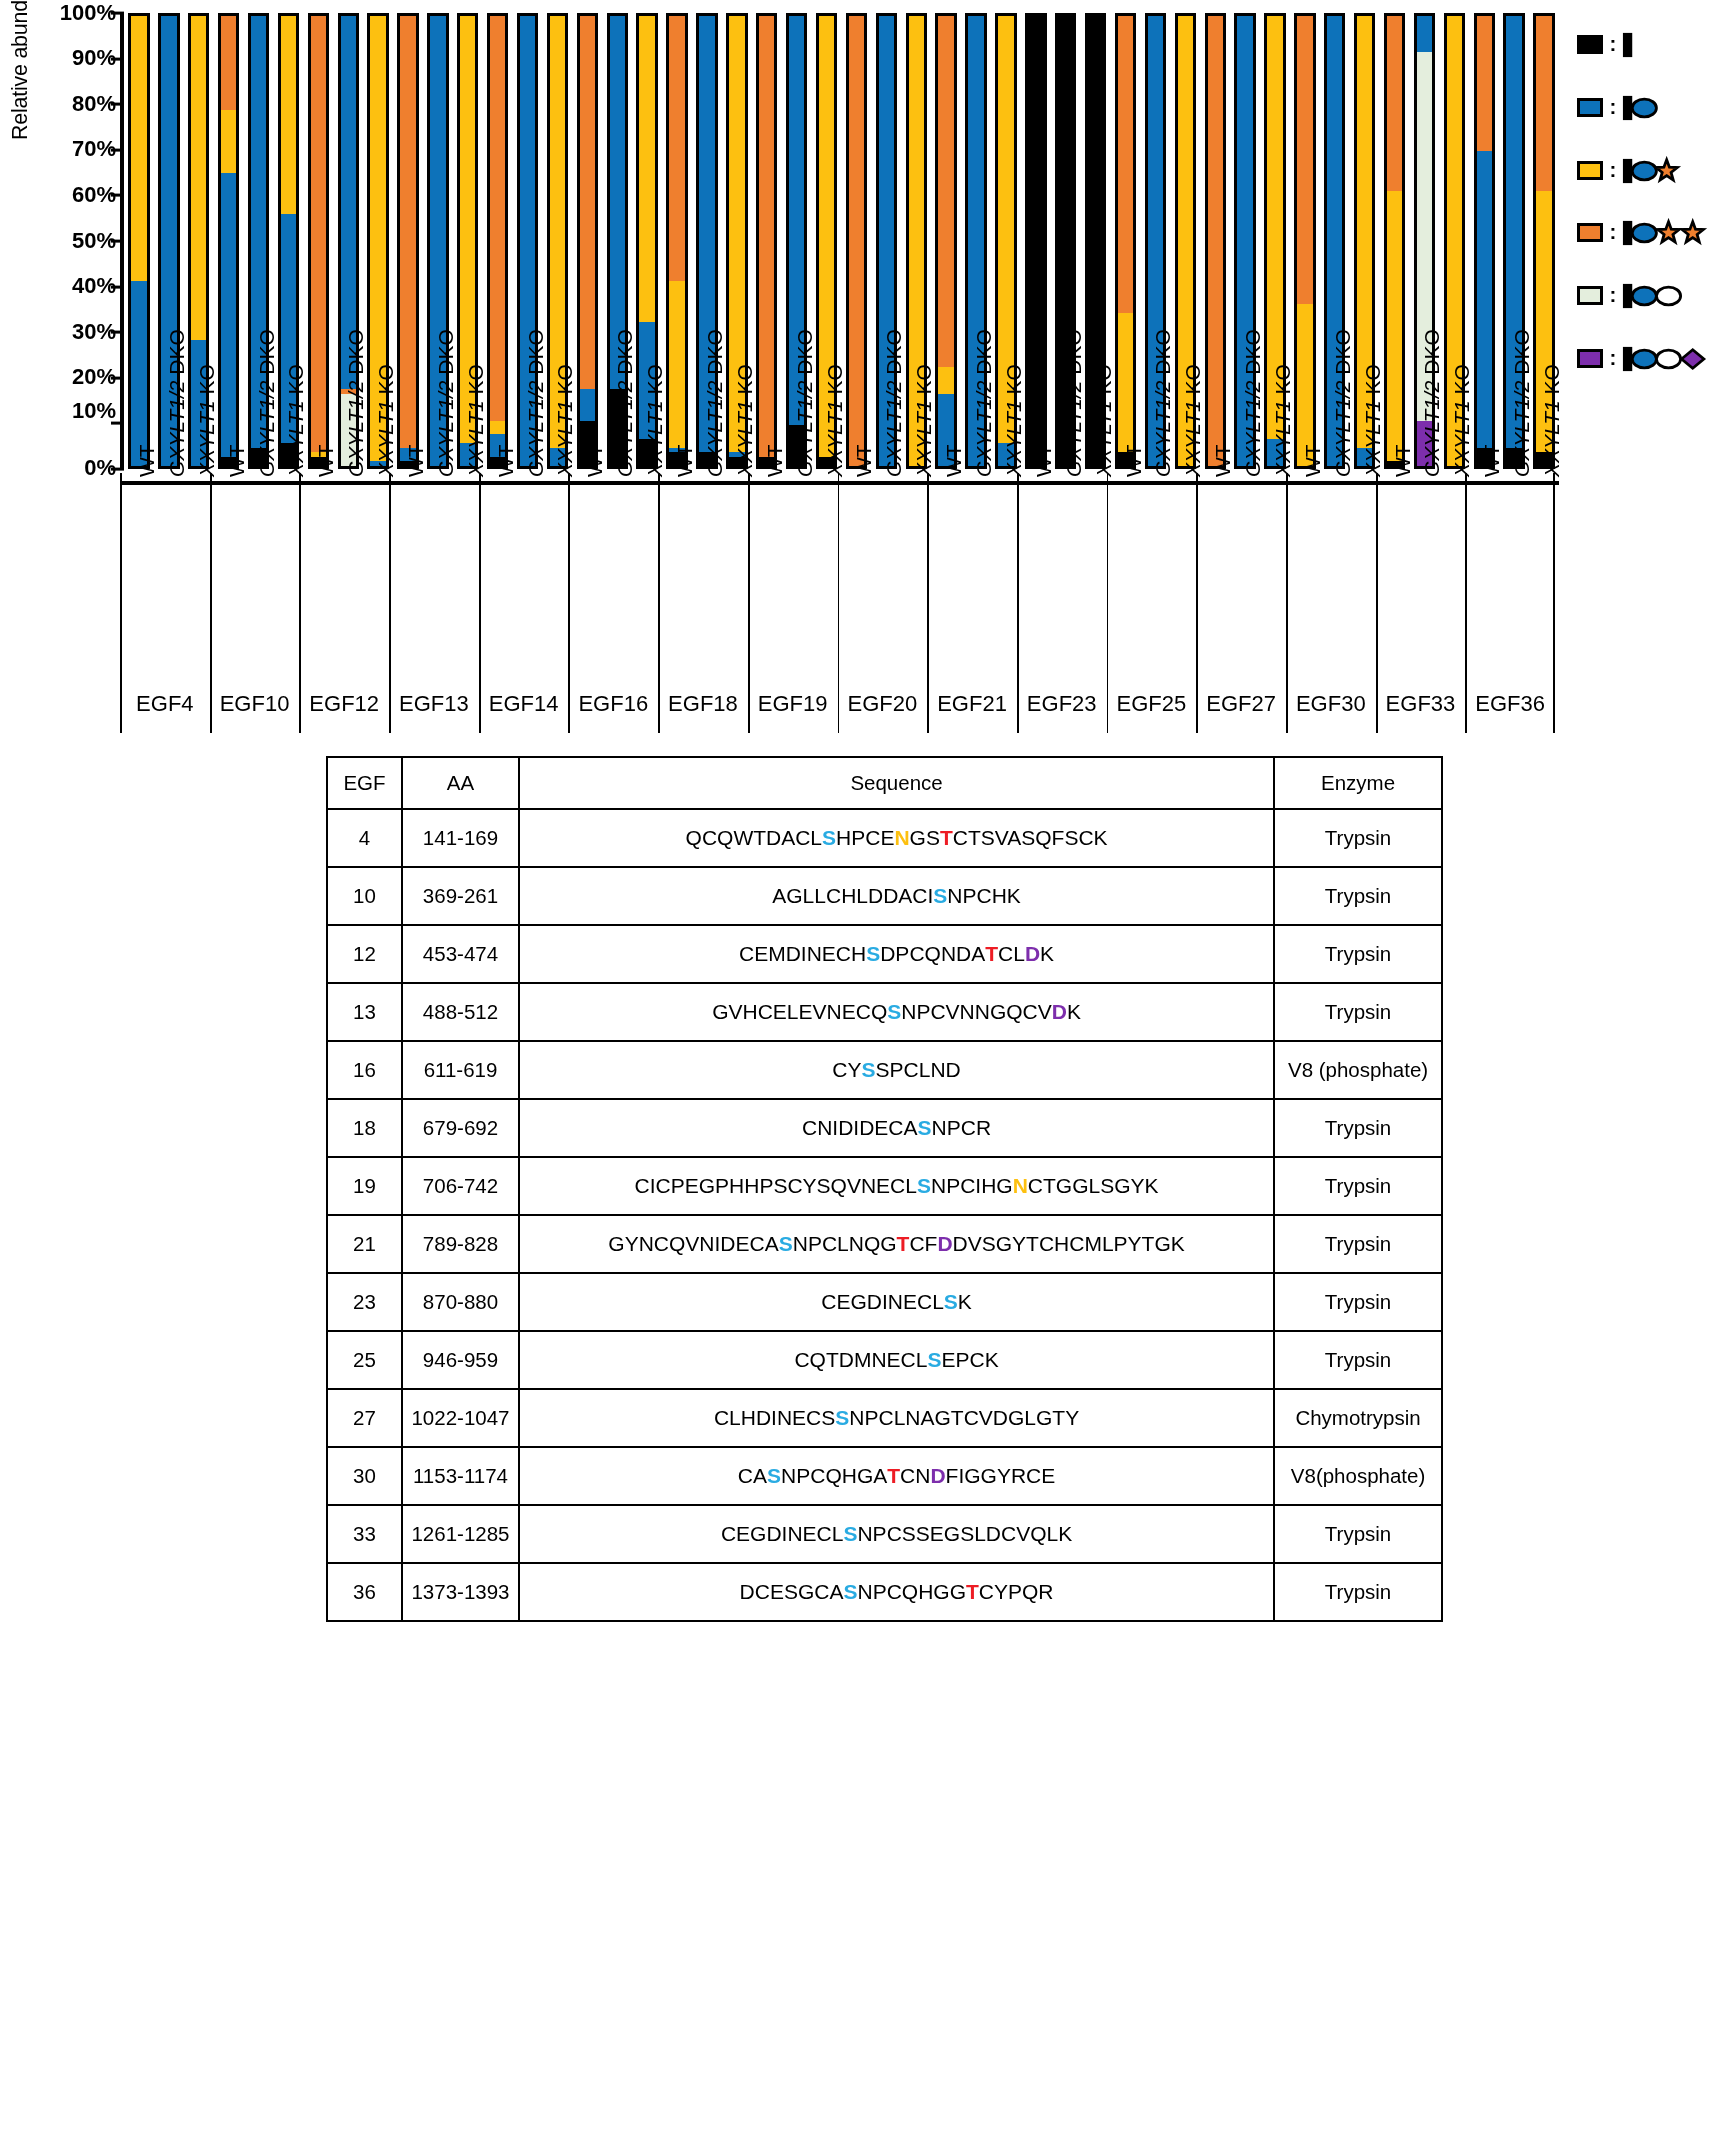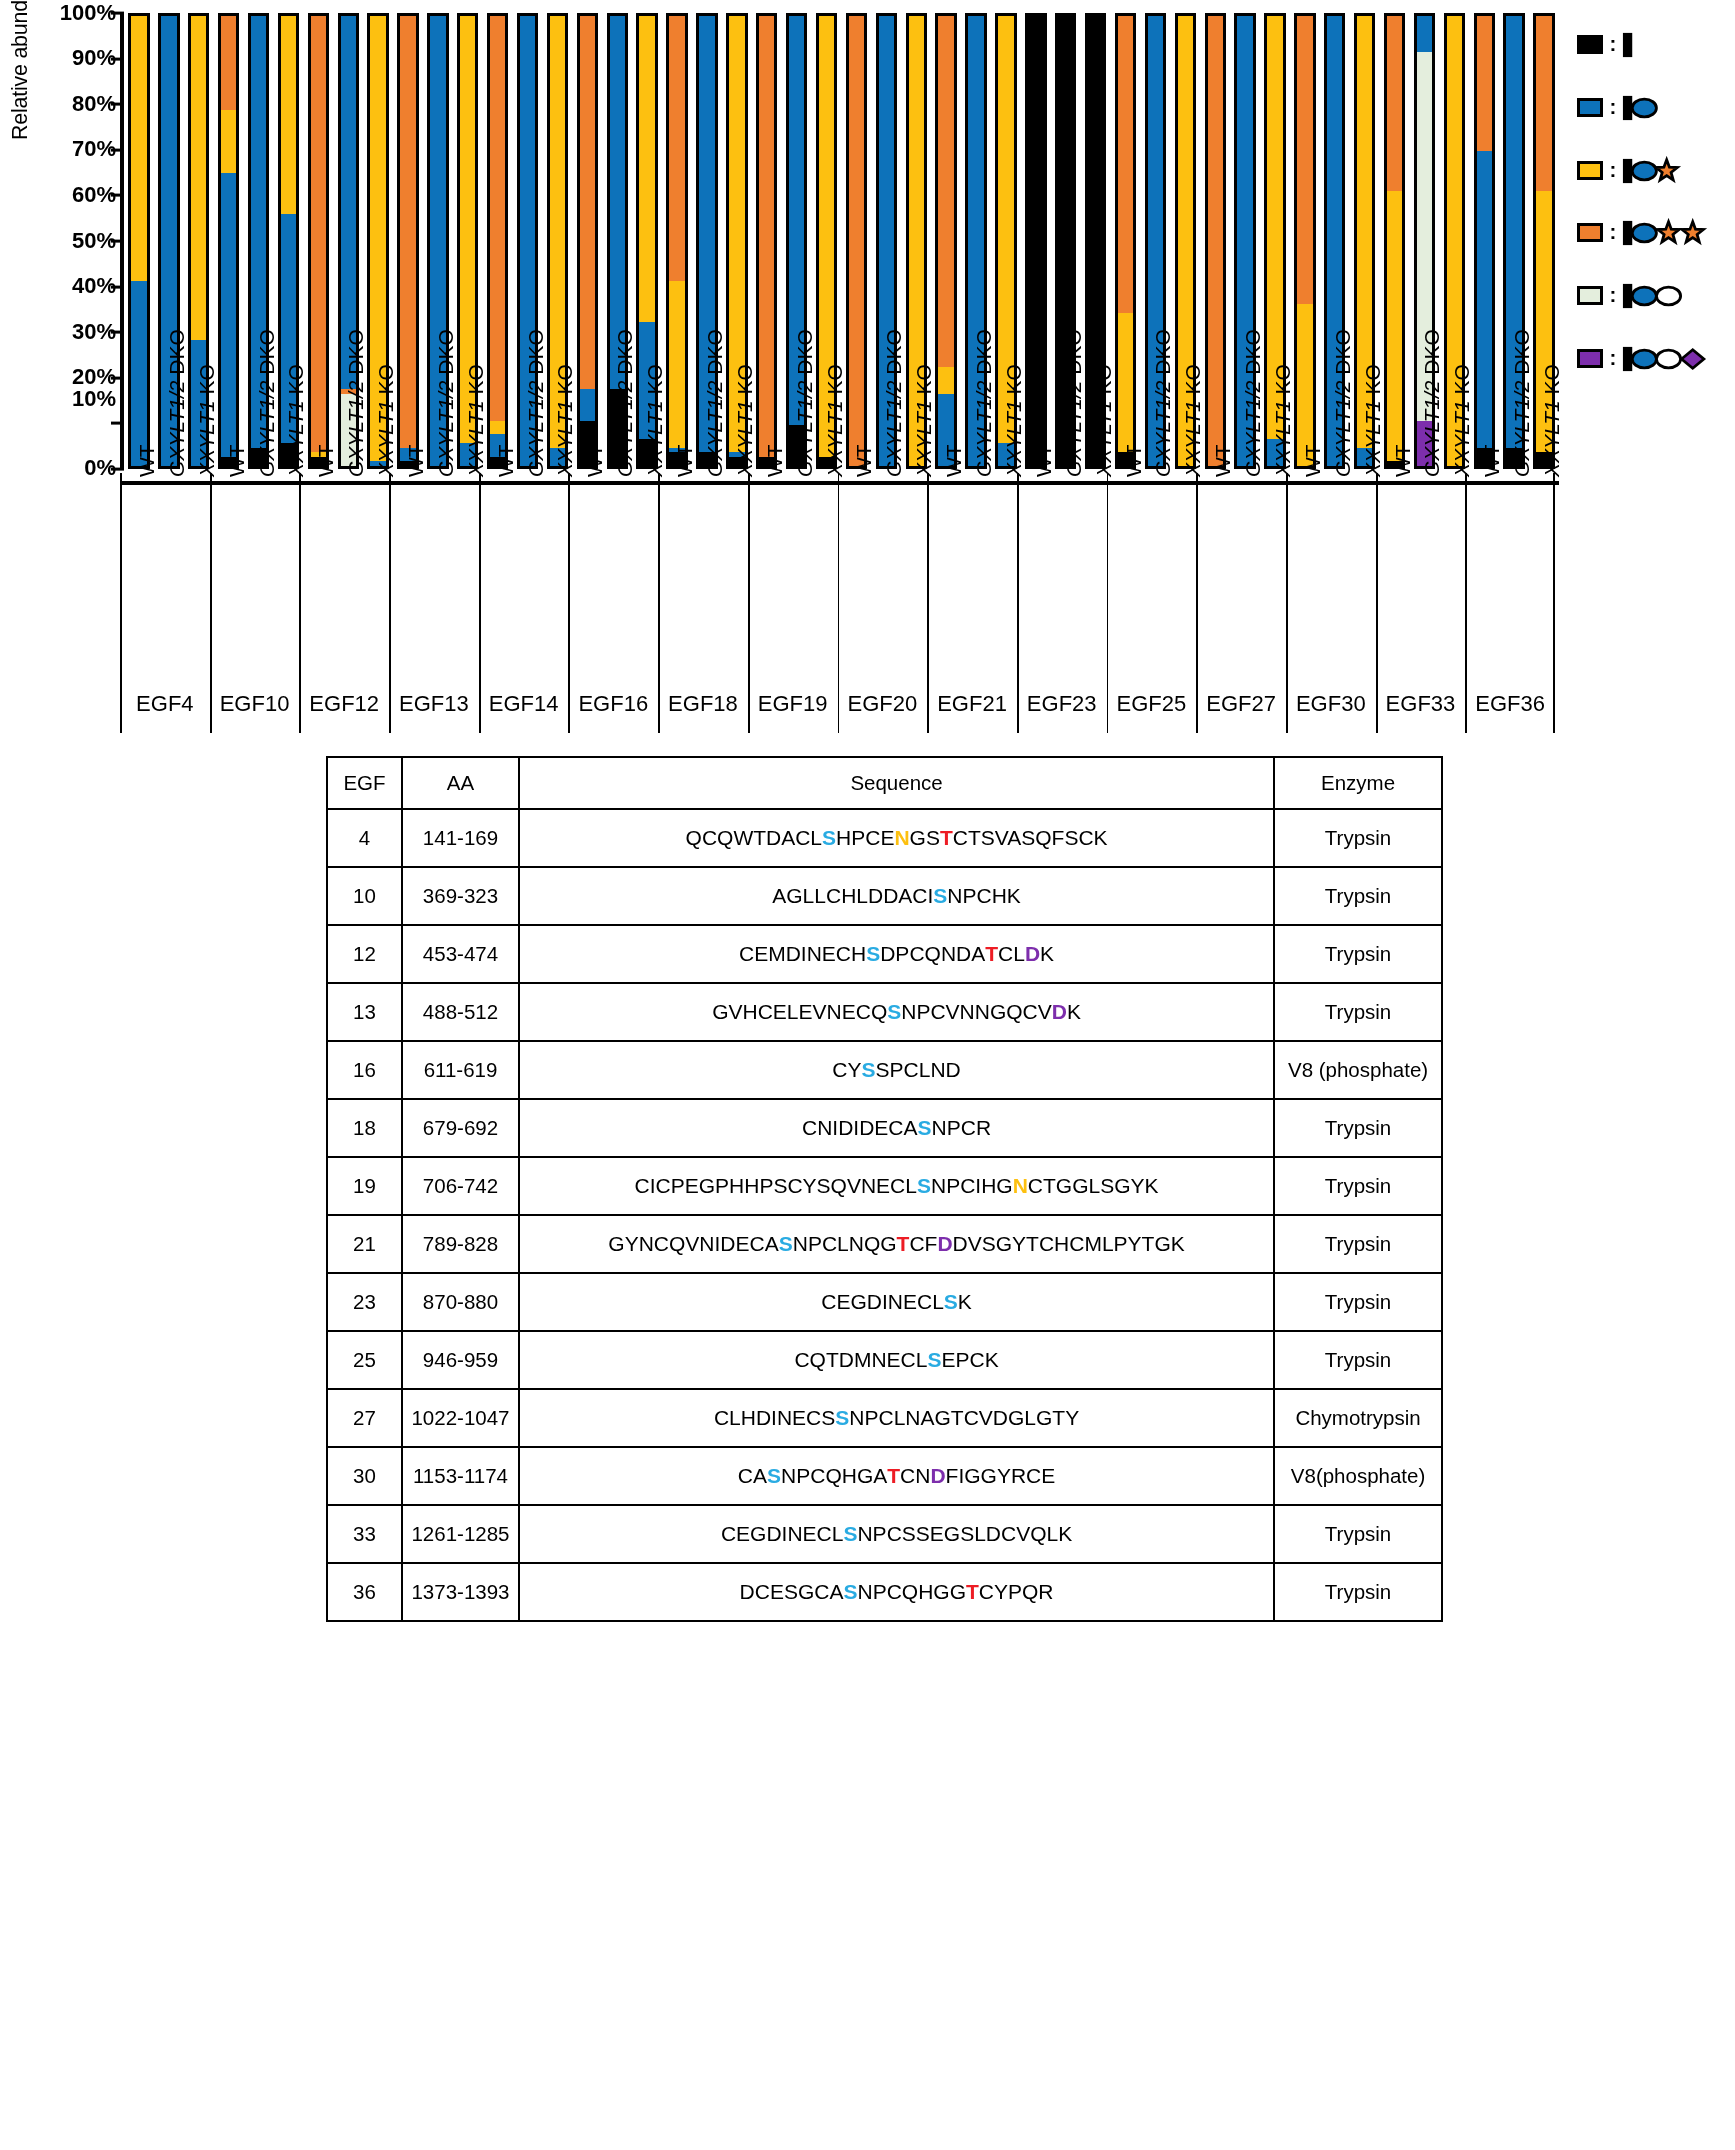--- a/index.html
+++ b/index.html
@@ -83,21 +83,21 @@
   <div id="yticklabels">
       <div class="ytick-lab" style="top: 12.6px;">100%</div>
       <div class="ytick-lab" style="top: 58px;">90%</div>
       <div class="ytick-lab" style="top: 104px;">80%</div>
       <div class="ytick-lab" style="top: 149px;">70%</div>
       <div class="ytick-lab" style="top: 195px;">60%</div>
       <div class="ytick-lab" style="top: 241px;">50%</div>
       <div class="ytick-lab" style="top: 286px;">40%</div>
       <div class="ytick-lab" style="top: 332px;">30%</div>
       <div class="ytick-lab" style="top: 377px;">20%</div>
-      <div class="ytick-lab" style="top: 399px;">10%</div>
+      <div class="ytick-lab" style="top: 411px;">10%</div>
       <div class="ytick-lab" style="top: 468px;">0%</div>
     </div>
 
   <div id="plot">
     <div id="bars">
         <div class="group">
           <div class="bar">
             <div class="seg" style="background: rgb(13, 114, 186); bottom: 0%; height: 41%;"></div>
             <div class="seg" style="background: rgb(253, 192, 16); bottom: 41%; height: 59%;"></div>
           </div>
@@ -616,21 +616,21 @@
     </thead>
     <tbody id="table-body">
         <tr>
           <td class="col-egf">4</td>
           <td class="col-aa">141-169</td>
           <td class="col-seq"><span class="seq"><span>QCQWTDACL</span><span class="r-blue">S</span><span>HPCE</span><span class="r-gold">N</span><span>GS</span><span class="r-red">T</span><span>CTSVASQFSCK</span></span></td>
           <td class="col-enz">Trypsin</td>
         </tr>
         <tr>
           <td class="col-egf">10</td>
-          <td class="col-aa">369-323</td>
+          <td class="col-aa">369-261</td>
           <td class="col-seq"><span class="seq"><span>AGLLCHLDDACI</span><span class="r-blue">S</span><span>NPCHK</span></span></td>
           <td class="col-enz">Trypsin</td>
         </tr>
         <tr>
           <td class="col-egf">12</td>
           <td class="col-aa">453-474</td>
           <td class="col-seq"><span class="seq"><span>CEMDINECH</span><span class="r-blue">S</span><span>DPCQNDA</span><span class="r-red">T</span><span>CL</span><span class="r-purple">D</span><span>K</span></span></td>
           <td class="col-enz">Trypsin</td>
         </tr>
         <tr>

